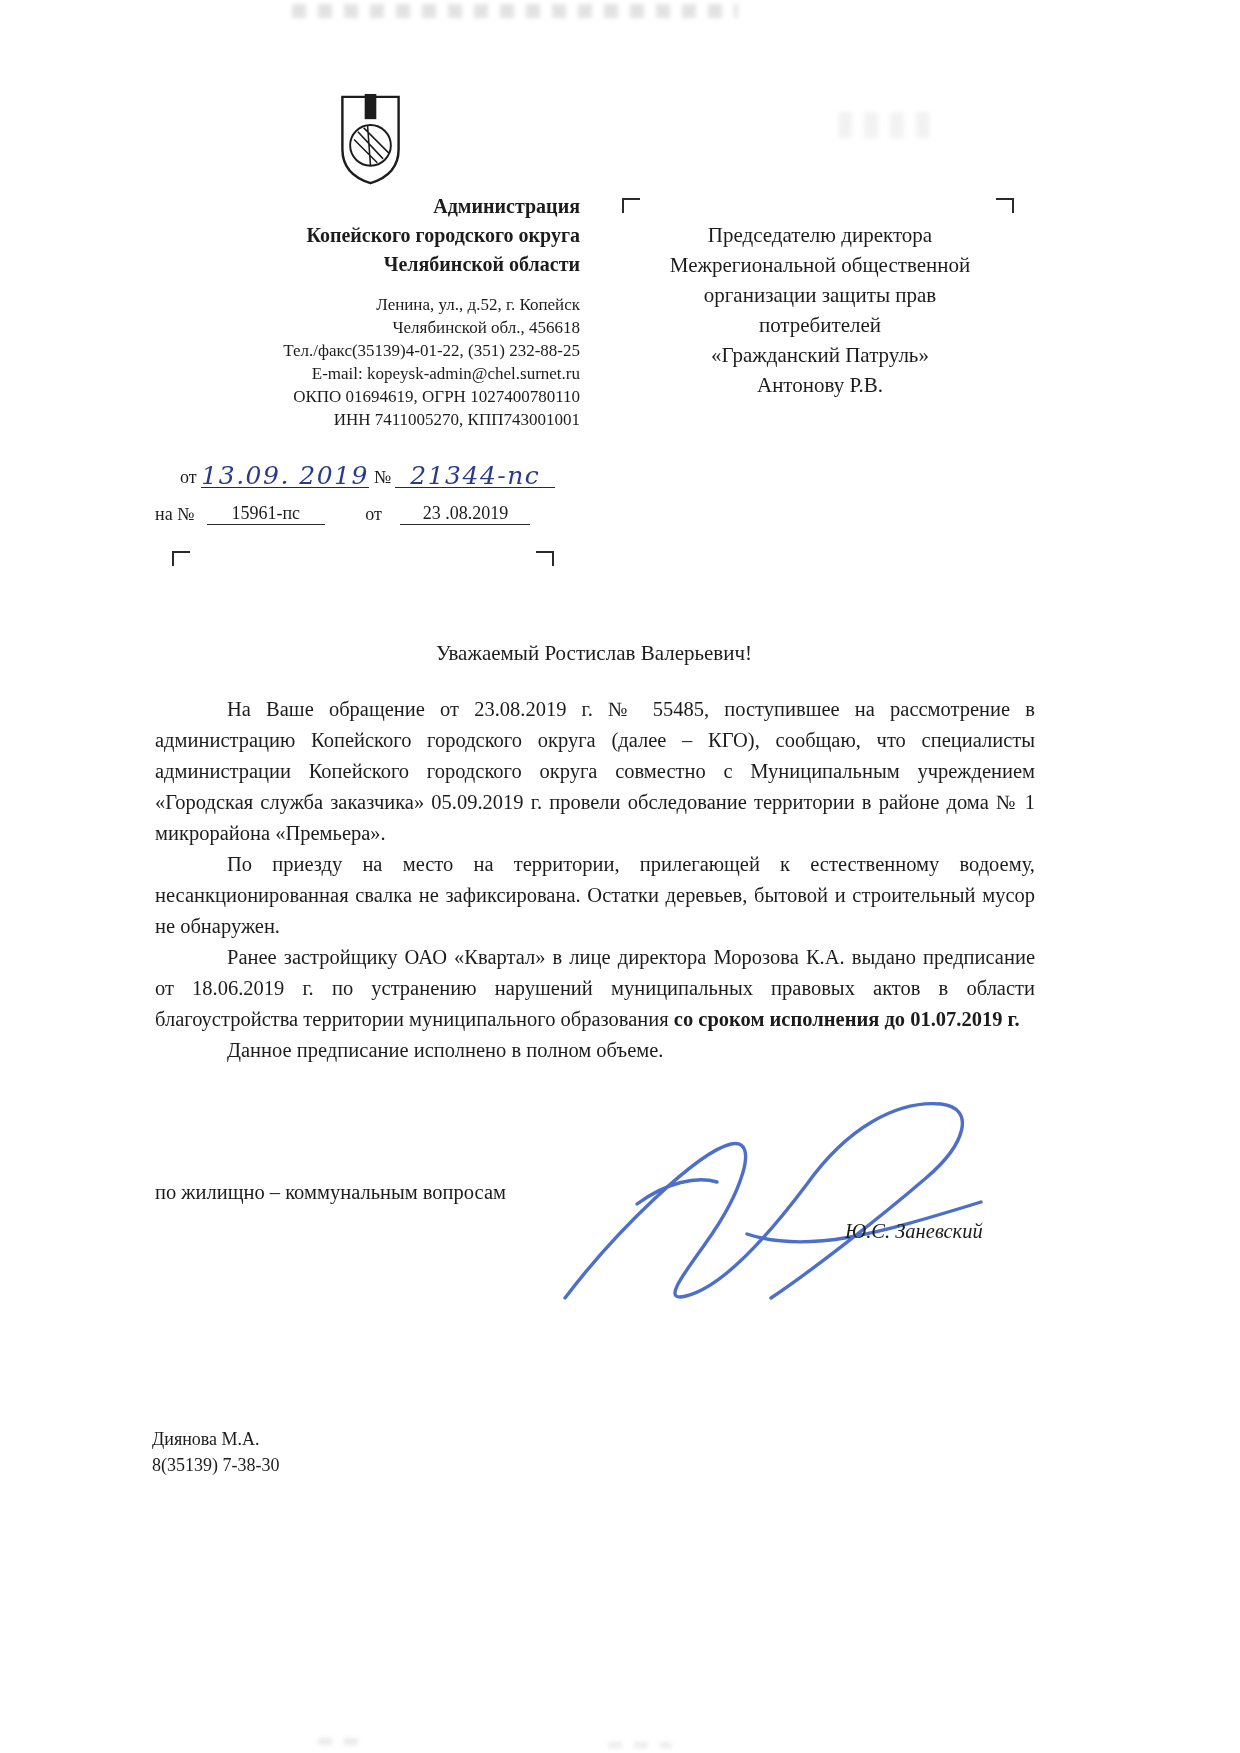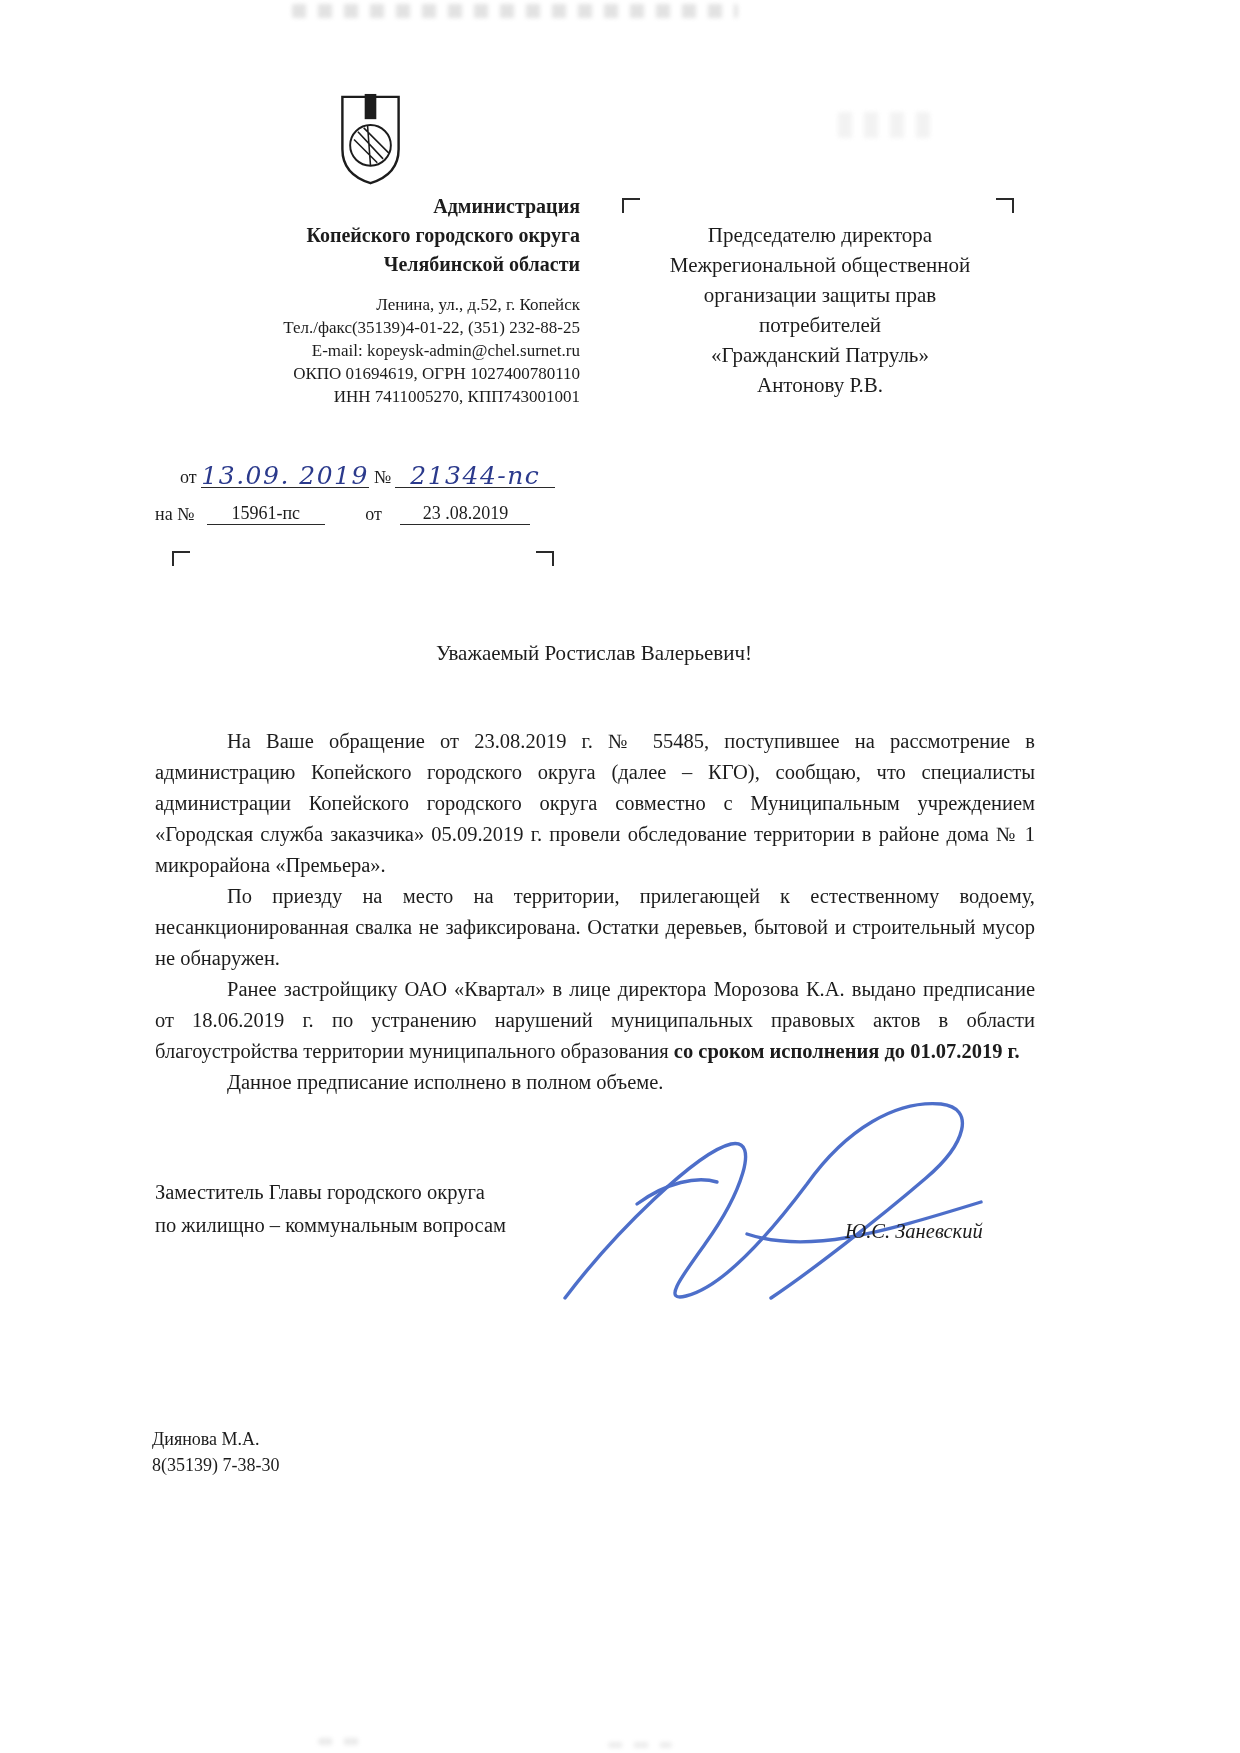--- a/index.html
+++ b/index.html
@@ -36,21 +36,21 @@
   .hand-line { display:inline-block; border-bottom:1.6px solid #2a2a2a; text-align:center; vertical-align:bottom; }
   .hand { font-family:"DejaVu Serif", serif; font-style:italic; font-size:25px; letter-spacing:1.5px; color:#2b3a8c; position:relative; top:3px; }
   .hl-date { width:168px; }
   .hl-num { width:160px; }
   .hl-reply-num { width:118px; margin-left:8px; margin-right:36px; }
   .hl-reply-date { width:130px; margin-left:14px; }
   .ref-label { display:inline-block; }
 
   .salutation { position:absolute; left:155px; top:641px; width:878px; text-align:center; font-size:21px; }
 
-  .body-text { position:absolute; left:155px; top:694px; width:880px; font-size:20.5px; line-height:31px; text-align:justify;margin-top:32px; }
+  .body-text { position:absolute; left:155px; top:694px; width:880px; font-size:20.5px; line-height:31px; text-align:justify; }
   .body-text p { margin:0; text-indent:72px; }
   .b { font-weight:bold; }
 
   .sig-post { position:absolute; left:155px; top:1176px; font-size:20.5px; line-height:33px; }
   .sig-name { position:absolute; left:845px; top:1220px; font-size:20.5px;font-style:italic; }
   .signature-svg { position:absolute; left:545px; top:1082px; width:445px; height:245px; pointer-events:none; }
 
   .exec { position:absolute; left:152px; top:1426px; font-size:18px; line-height:26px; }
 </style>
 </head>
@@ -71,20 +71,21 @@
   </svg>
 
   <div class="sender">
     <div class="org">
       <div>Администрация</div>
       <div>Копейского городского округа</div>
       <div>Челябинской области</div>
     </div>
     <div class="details">
       <div>Ленина, ул., д.52, г. Копейск</div>
+      <div>Челябинской обл., 456618</div>
       <div>Тел./факс(35139)4-01-22, (351) 232-88-25</div>
       <div>E-mail: kopeysk-admin@chel.surnet.ru</div>
       <div>ОКПО 01694619, ОГРН 1027400780110</div>
       <div>ИНН 7411005270, КПП743001001</div>
     </div>
   </div>
 
   <span class="corner tl c1"></span>
   <span class="corner tr c2"></span>
 
@@ -117,21 +118,20 @@
   <div class="salutation">Уважаемый Ростислав Валерьевич!</div>
 
   <div class="body-text">
     <p>На Ваше обращение от 23.08.2019 г. № 55485, поступившее на рассмотрение в администрацию Копейского городского округа (далее – КГО), сообщаю, что специалисты администрации Копейского городского округа совместно с Муниципальным учреждением «Городская служба заказчика» 05.09.2019 г. провели обследование территории в районе дома № 1 микрорайона «Премьера».</p>
     <p>По приезду на место на территории, прилегающей к естественному водоему, несанкционированная свалка не зафиксирована. Остатки деревьев, бытовой и строительный мусор не обнаружен.</p>
     <p><span>Ранее застройщику ОАО «Квартал» в лице директора Морозова К.А. выдано предписание от 18.06.2019 г. по устранению нарушений муниципальных правовых актов в области благоустройства территории муниципального образования </span><span class="b">со сроком исполнения до 01.07.2019 г.</span></p>
     <p>Данное предписание исполнено в полном объеме.</p>
   </div>
 
   <div class="sig-post">
-    <div>Заместитель Главы городского округа</div>
     <div>по жилищно – коммунальным вопросам</div>
   </div>
 
   <svg class="signature-svg" viewBox="0 0 445 245" aria-hidden="true">
     <g fill="none" stroke="#3a5fc4" stroke-width="3.4" stroke-linecap="round" opacity="0.9">
       <path d="M20,216 C70,150 152,70 186,62 C216,56 196,112 160,162 C134,198 118,220 141,214 C182,204 232,142 262,102 C302,46 352,18 396,22 C431,26 421,62 381,96 C331,139 262,192 226,216"></path>
       <path d="M202,152 C262,172 332,152 436,120"></path>
       <path d="M92,122 C122,100 152,94 172,100"></path>
     </g>
   </svg>

